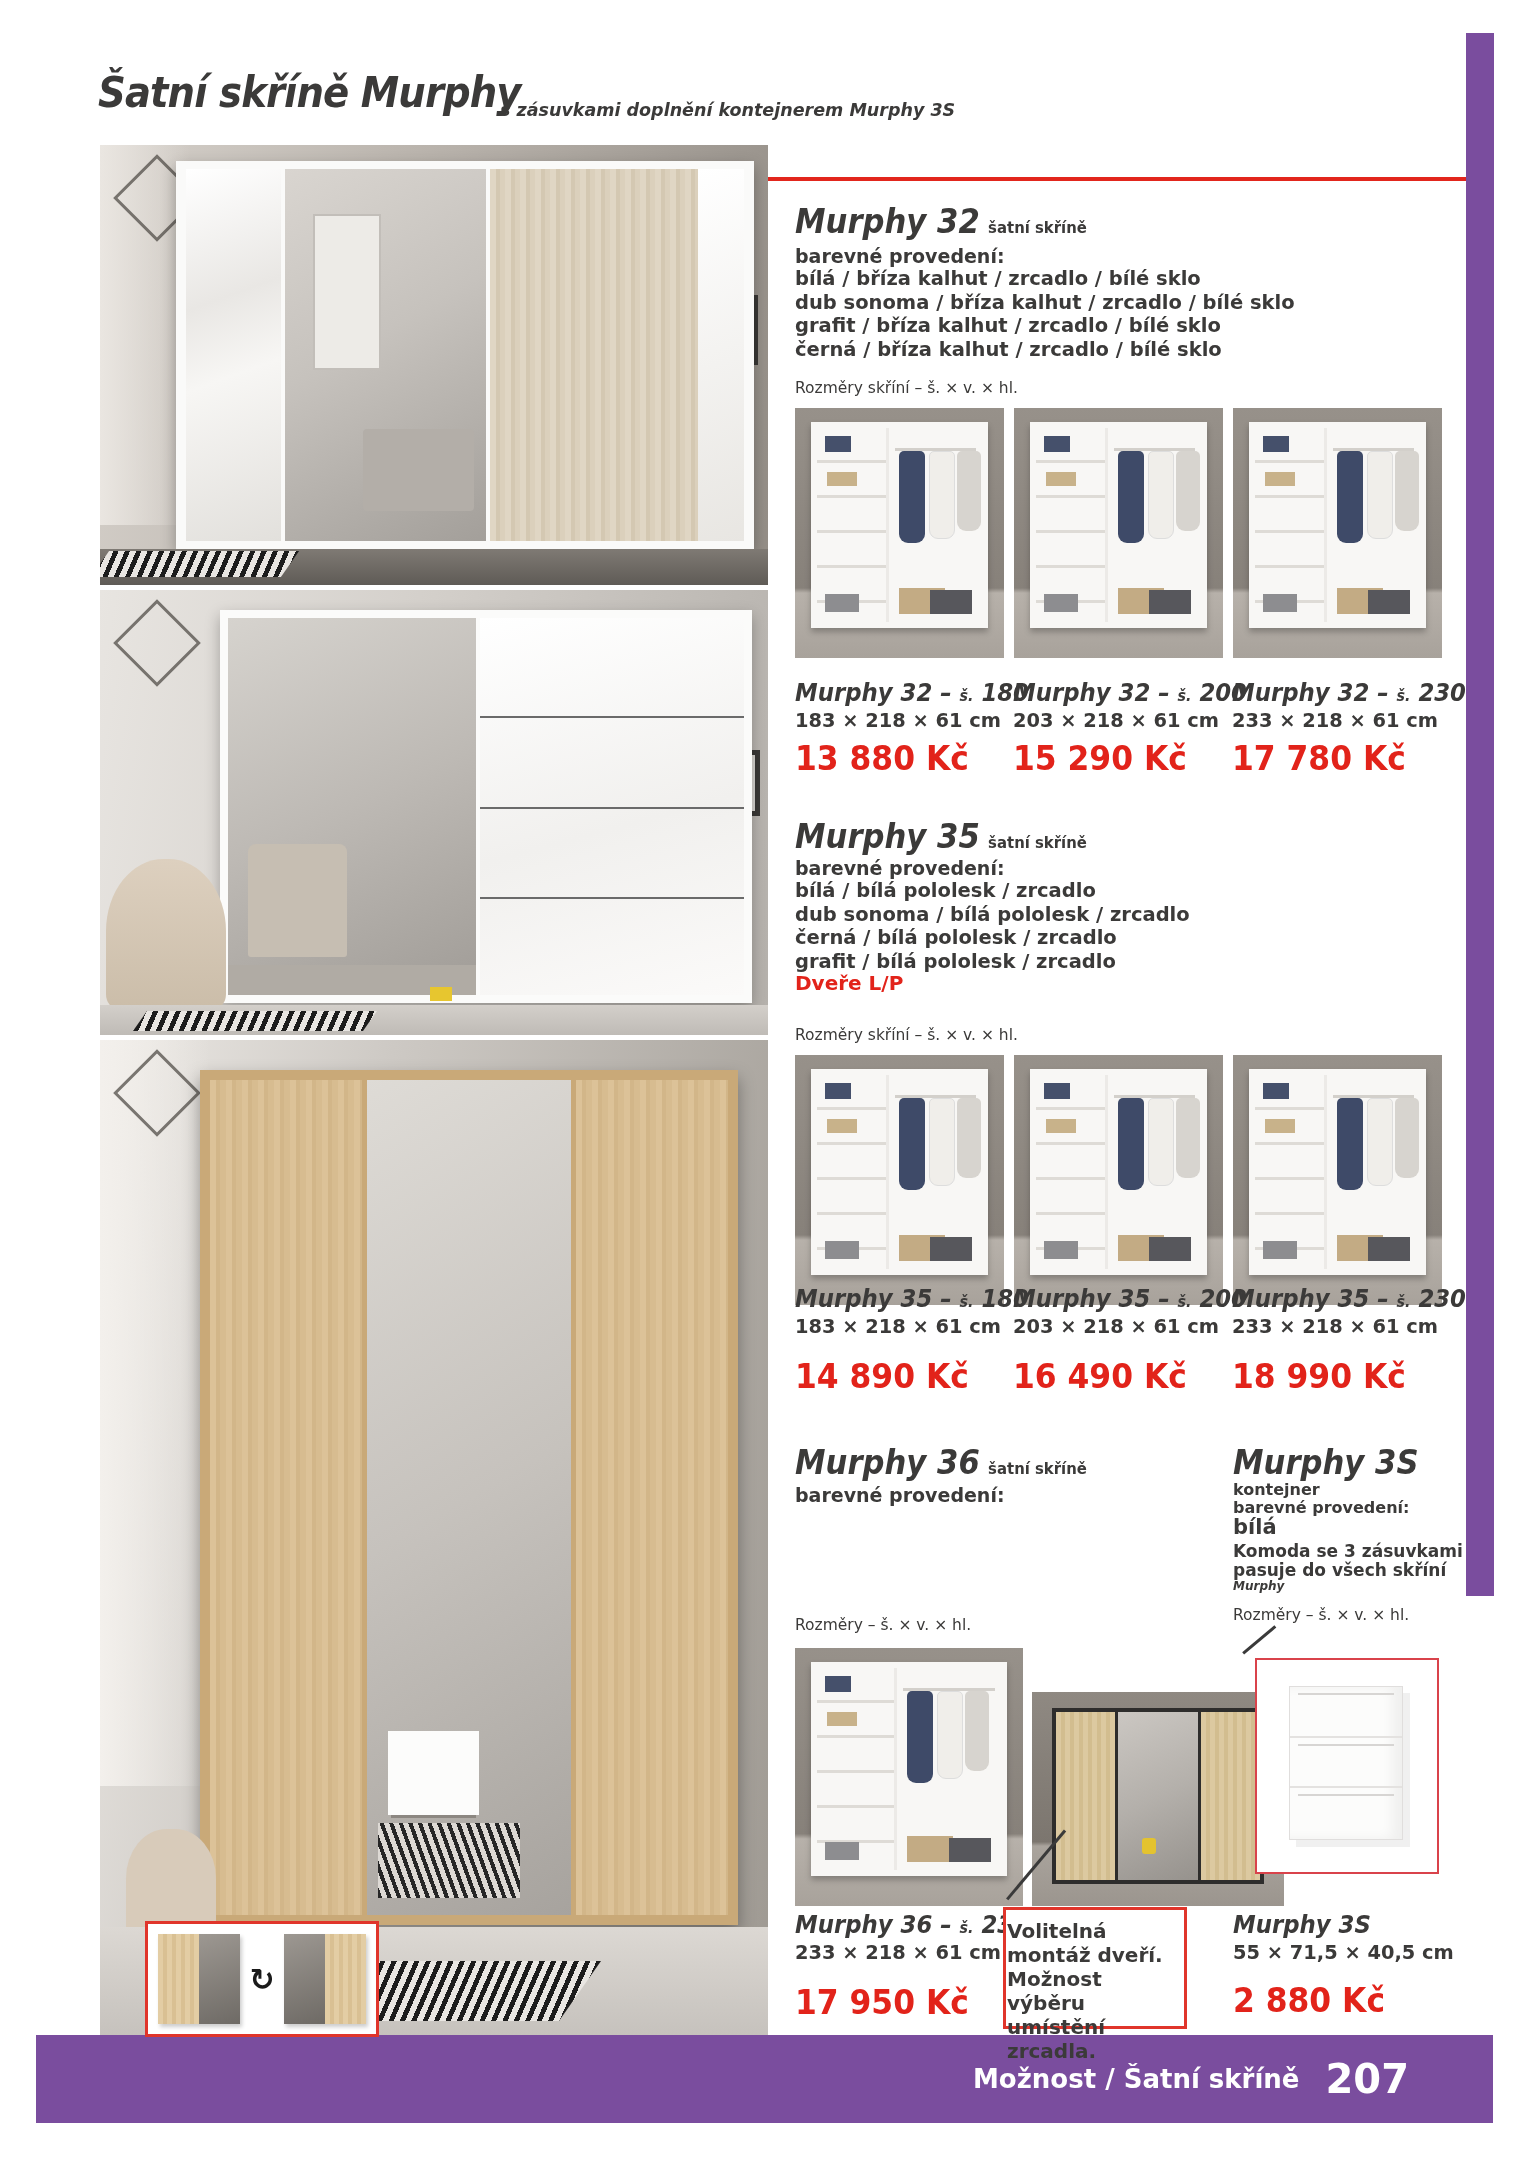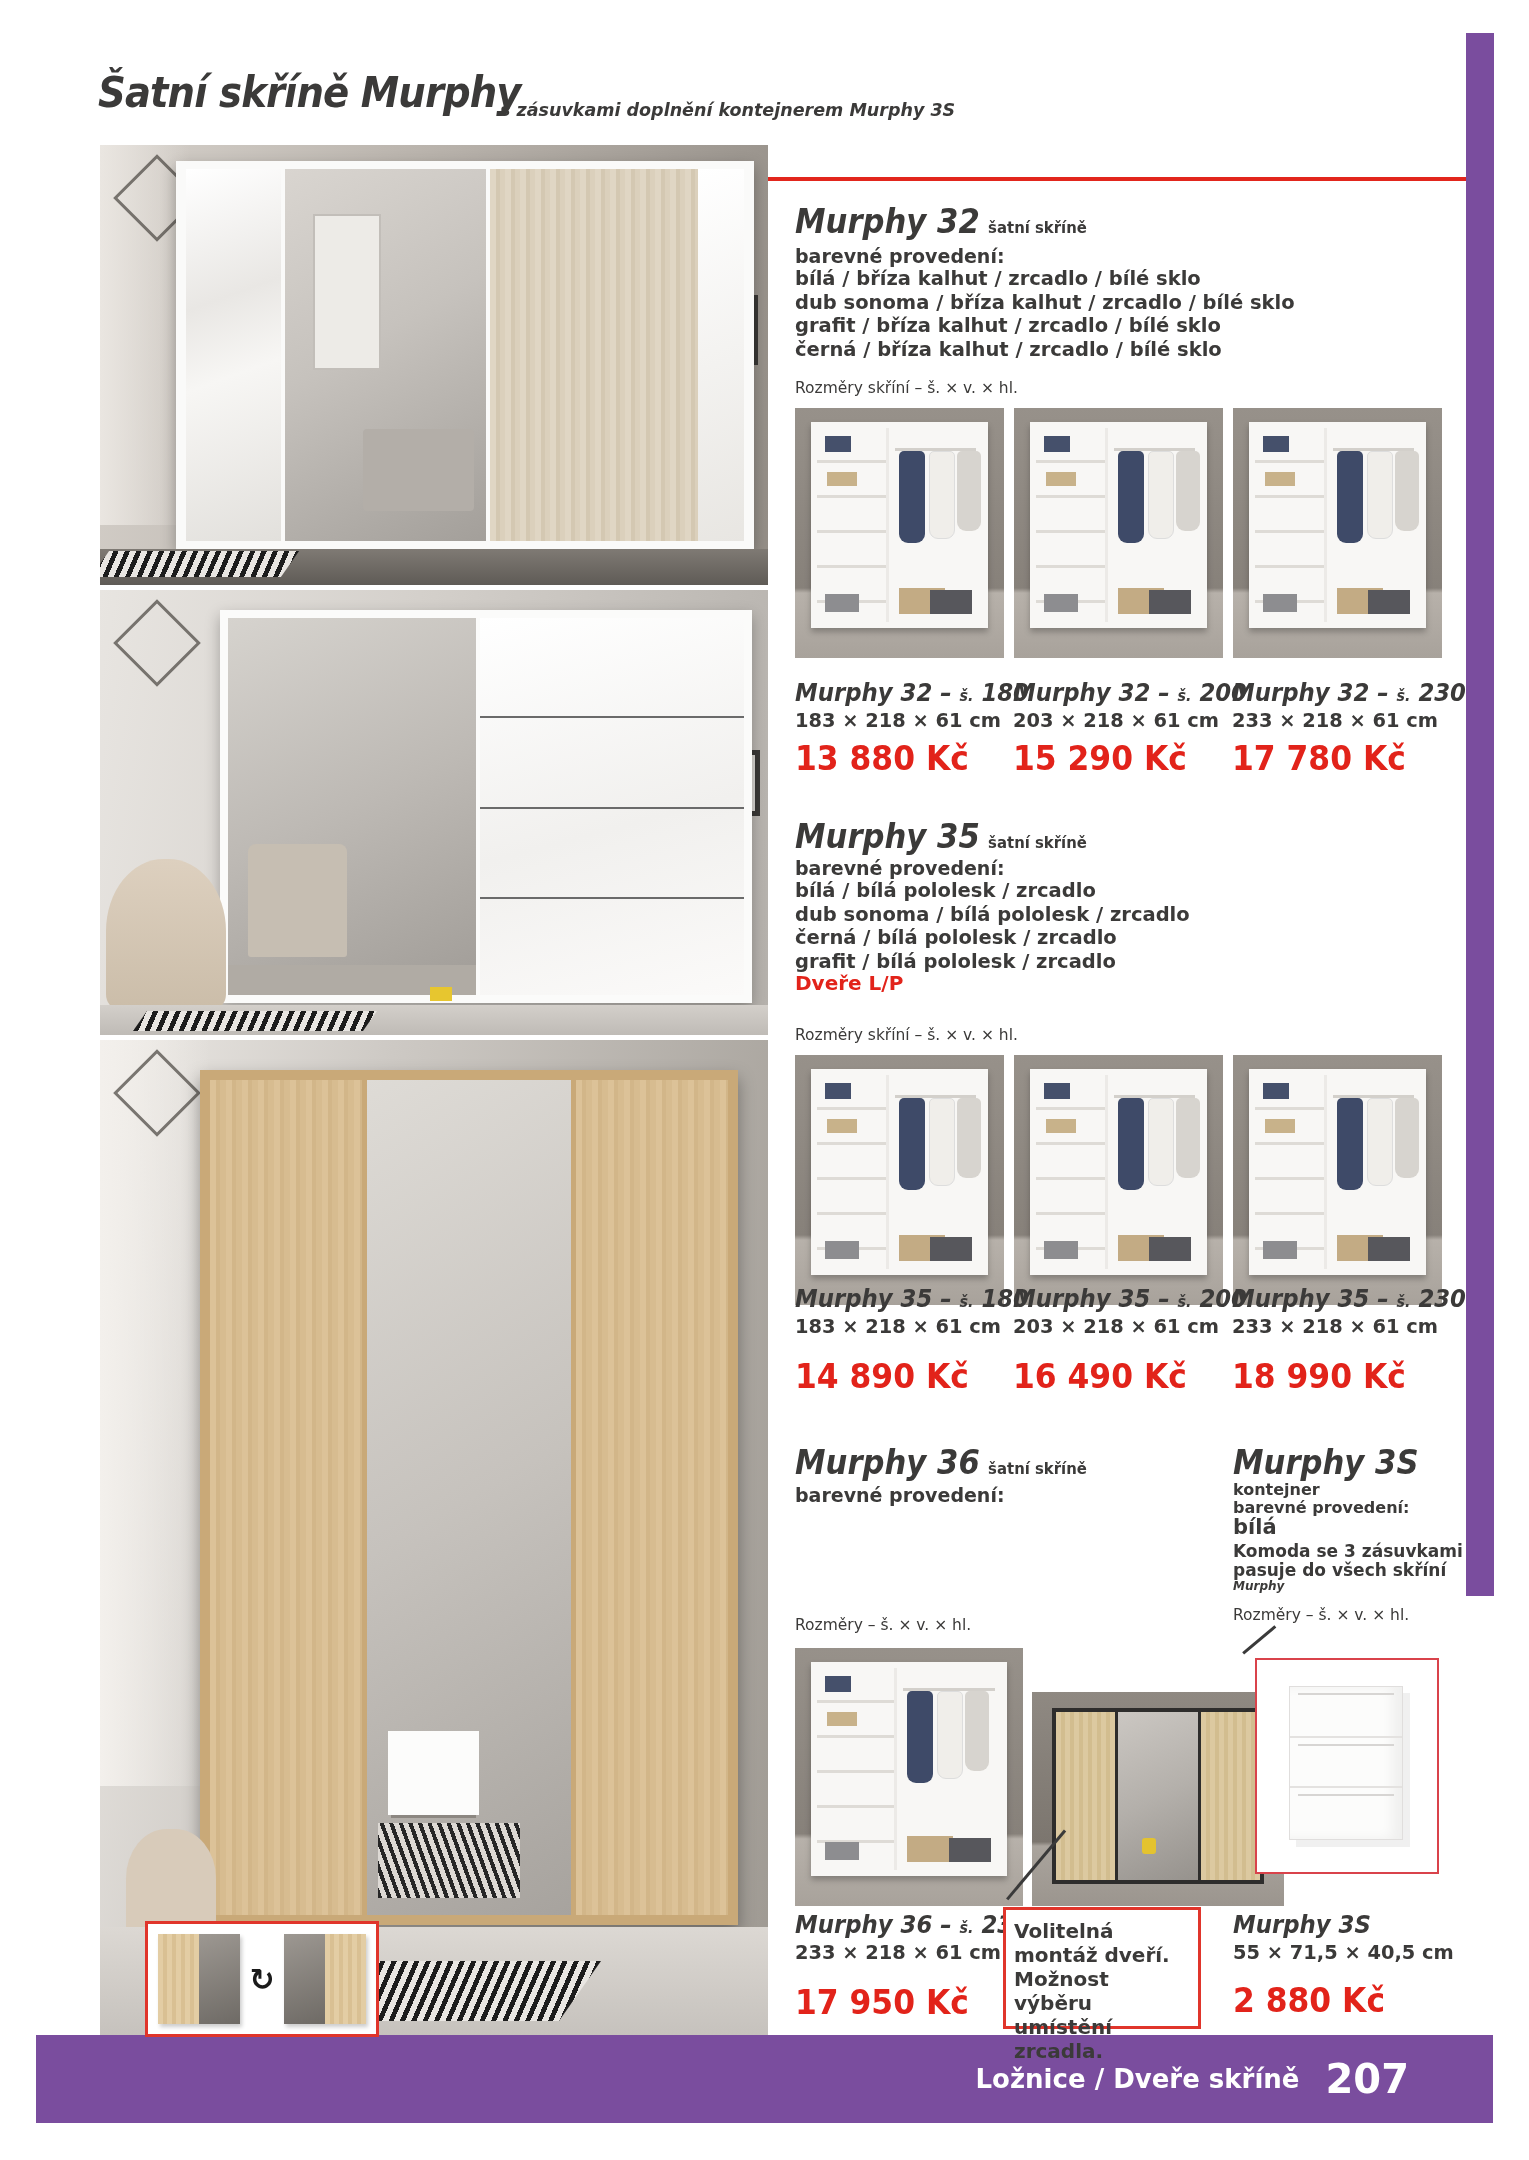--- a/index.html
+++ b/index.html
@@ -111,21 +111,21 @@
 
   
   .box-3s{position:absolute;left:1255px;top:1658px;width:180px;height:212px;background:#fff;border:2px solid #d9434b;}
   .chest{position:absolute;left:32px;top:26px;width:112px;height:152px;background:#fcfcfb;border:1px solid #e0dedd;
          box-shadow:7px 7px 0 rgba(0,0,0,.06),inset -10px 0 12px rgba(0,0,0,.05);}
   .chest .dr{height:33.33%;border-bottom:2px solid #e4e2e0;position:relative;box-sizing:border-box;}
   .chest .dr:last-child{border-bottom:none;}
   .chest .dr::after{content:"";position:absolute;left:8px;right:8px;top:6px;height:2px;background:#d7d5d3;}
 
   .note-box{position:absolute;left:1003px;top:1907px;width:176px;height:98px;background:#fff;border:3px solid #e0352b;
-            padding:9px 8px;font-size:20px;font-weight:bold;line-height:24px;z-index:6;}
+            padding:9px 1px;font-size:20px;font-weight:bold;line-height:24px;z-index:6;}
   .pointer{position:absolute;height:2.5px;background:#3a3a3a;transform-origin:0 50%;z-index:5;}
 
   
   .footer{position:absolute;left:36px;top:2035px;width:1457px;height:88px;background:#7a4d9e;
           display:flex;align-items:center;justify-content:flex-end;gap:26px;padding-right:84px;box-sizing:border-box;}
   .f-crumb{color:#fff;font-size:26px;font-weight:bold;white-space:nowrap;}
   .f-page{color:#fff;font-size:40px;font-weight:bold;white-space:nowrap;}
 </style>
 </head>
 <body>
@@ -414,17 +414,17 @@
     </div>
   </div>
 
   <div class="variant" style="left:1233px;top:1911px;">
     <div class="v-name"><span>Murphy 3S</span></div>
     <div class="v-dims">55 × 71,5 × 40,5 cm</div>
     <div class="v-price vp-low" style="top:70px;">2 880 Kč</div>
   </div>
 
   <div class="footer">
-    <span class="f-crumb">Ložnice / Dveře skříně</span>
+    <span class="f-crumb">Možnost / Šatní skříně</span>
     <span class="f-page">207</span>
   </div>
 
 </div>
 
 </body></html>

